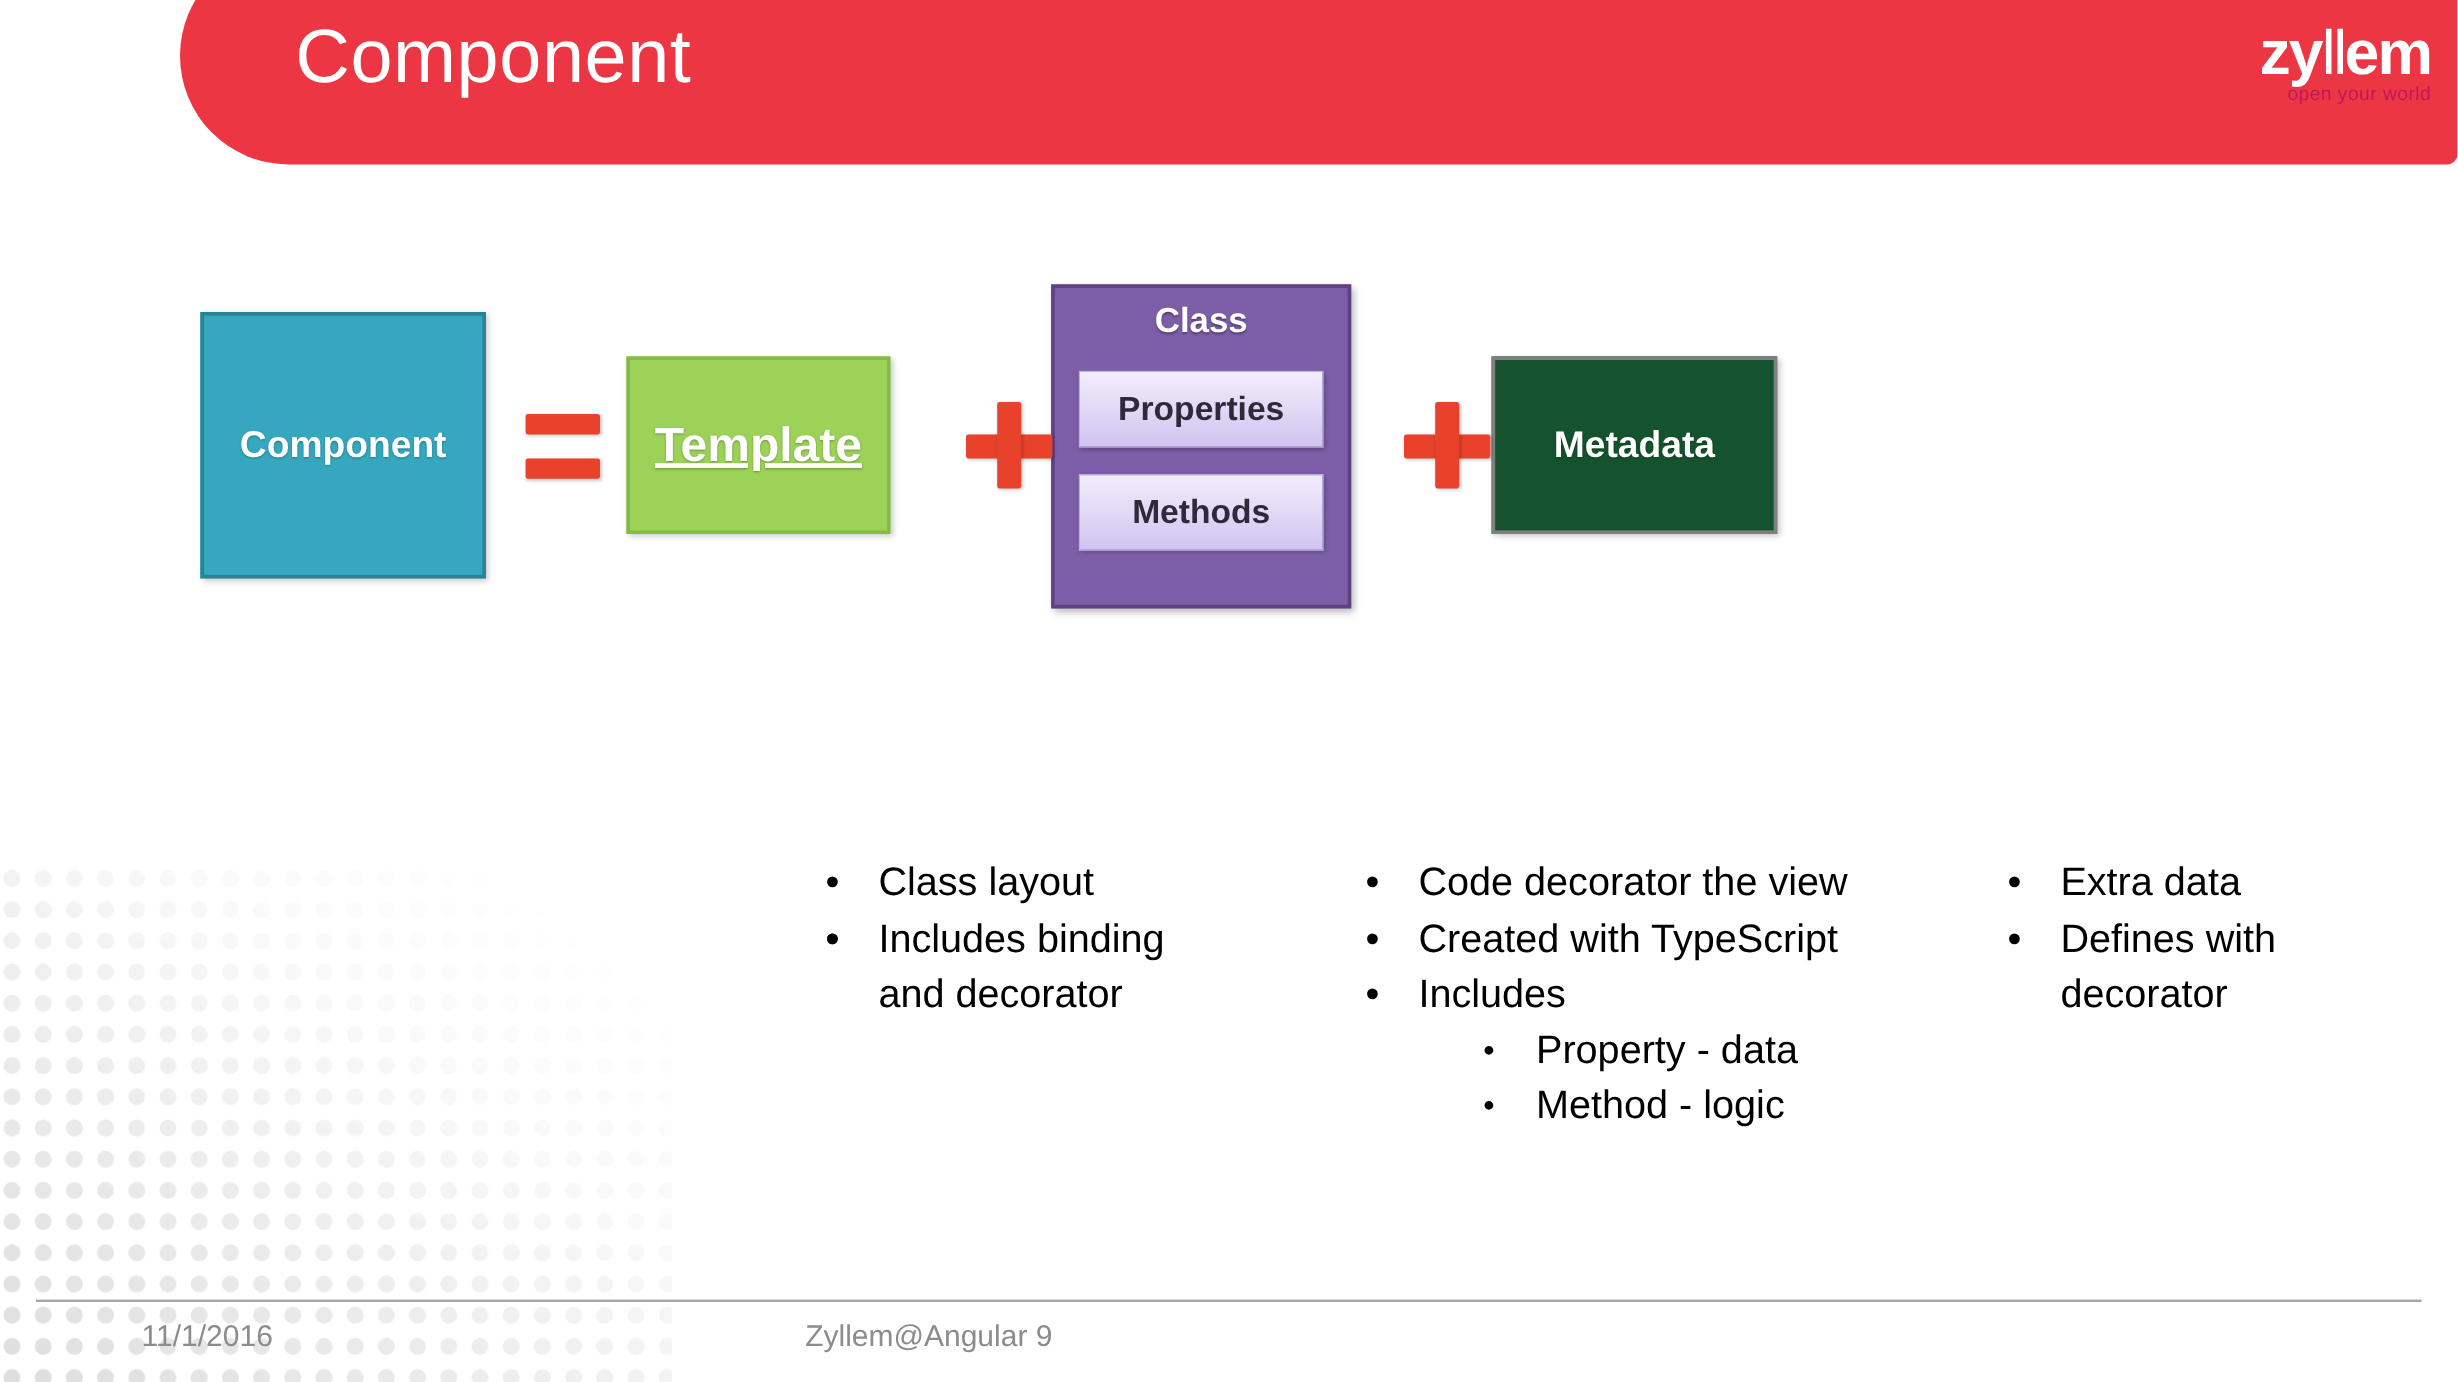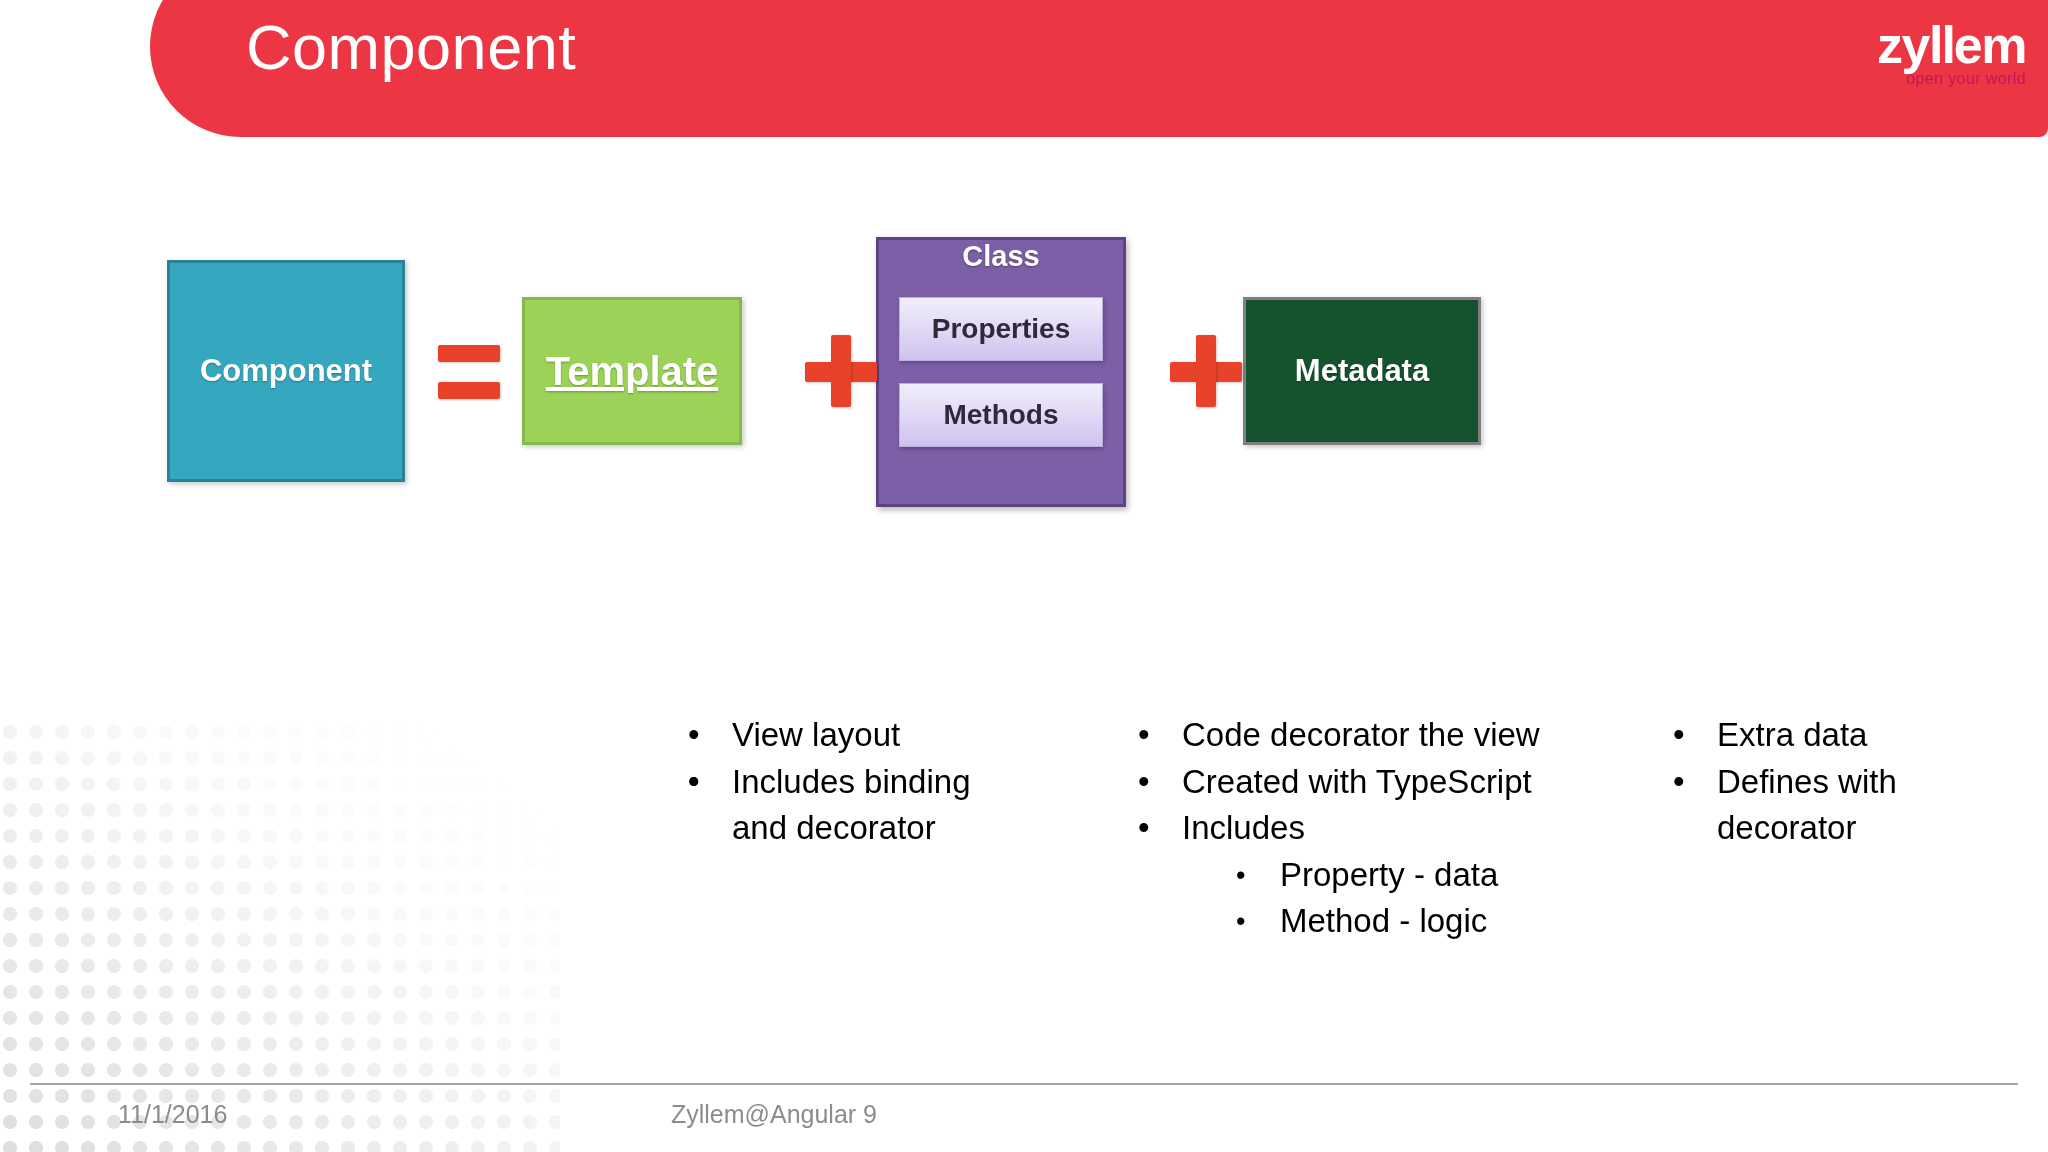--- a/index.html
+++ b/index.html
@@ -70,21 +70,21 @@
   .logo-mark {
     font-size: 52px;
     line-height: 54px;
     color: #ffffff;
     font-weight: 700;
     letter-spacing: -1.5px;
     display: block;
   }
   .logo-mark .bars {
     letter-spacing: -2px;
-    font-weight: 700;
+    font-weight: 400;
   }
   .logo-tagline {
     display: block;
     font-size: 16px;
     line-height: 18px;
     color: #be185d;
     letter-spacing: 0.4px;
     margin-top: -2px;
   }
 
@@ -137,21 +137,21 @@
     background: #7D5FA8;
     border: 3px solid #5E4380;
     box-shadow: 2px 3px 6px rgba(0,0,0,0.28);
     display: block;
   }
   .class-title {
     text-align: center;
     color: #ffffff;
     font-size: 29px;
     font-weight: 700;
-    padding-top: 0;
+    padding-top: 12px;
     text-shadow: 0 1px 2px rgba(0,0,0,0.35);
   }
   .class-sub {
     margin: 24px 20px 0 20px;
     height: 62px;
     background: linear-gradient(to bottom, #F1EEFB 0%, #E0D8F6 52%, #CFC3EE 100%);
     border: 1px solid #BDAFE2;
     color: #2E2A3A;
     font-size: 28px;
     font-weight: 700;
@@ -336,21 +336,21 @@
   </div>
 
 </div>
 
 <div class="columns">
 
   <div class="col col-1">
     <ul class="blist">
       <li class="bitem">
         <span class="bullet">•</span>
-        <span>View layout</span>
+        <span>Class layout</span>
       </li>
       <li class="bitem">
         <span class="bullet">•</span>
       </li>
       <li class="bitem">
         <span class="bullet">•</span>
         <span>Includes binding and decorator</span>
       </li>
     </ul>
   </div>

